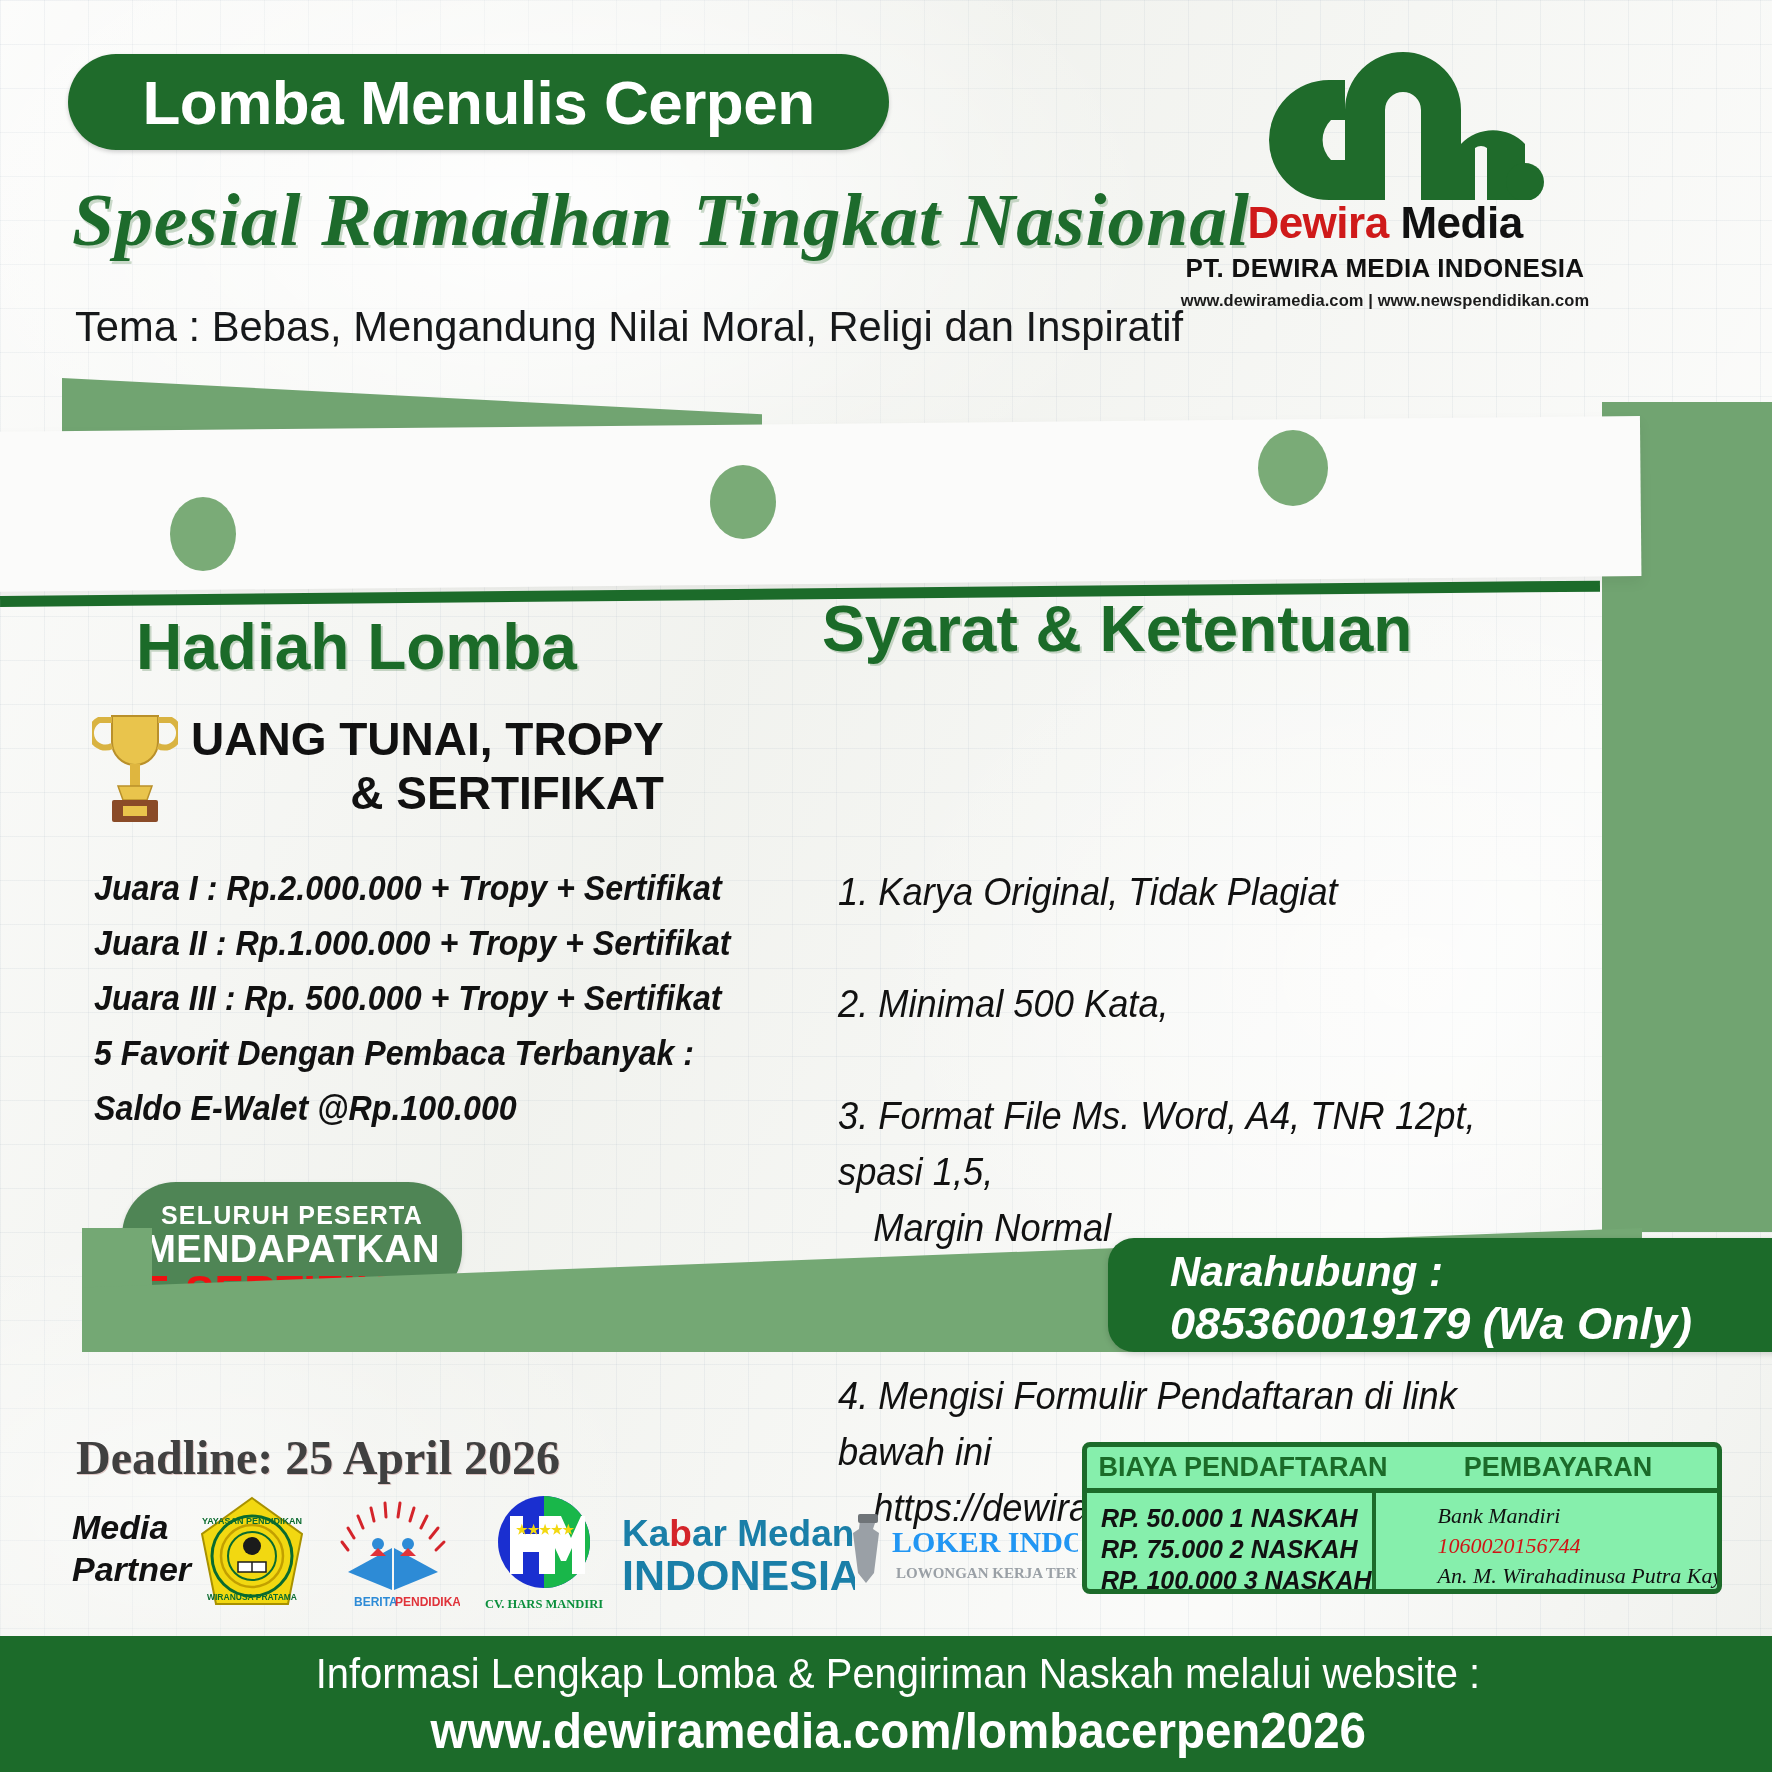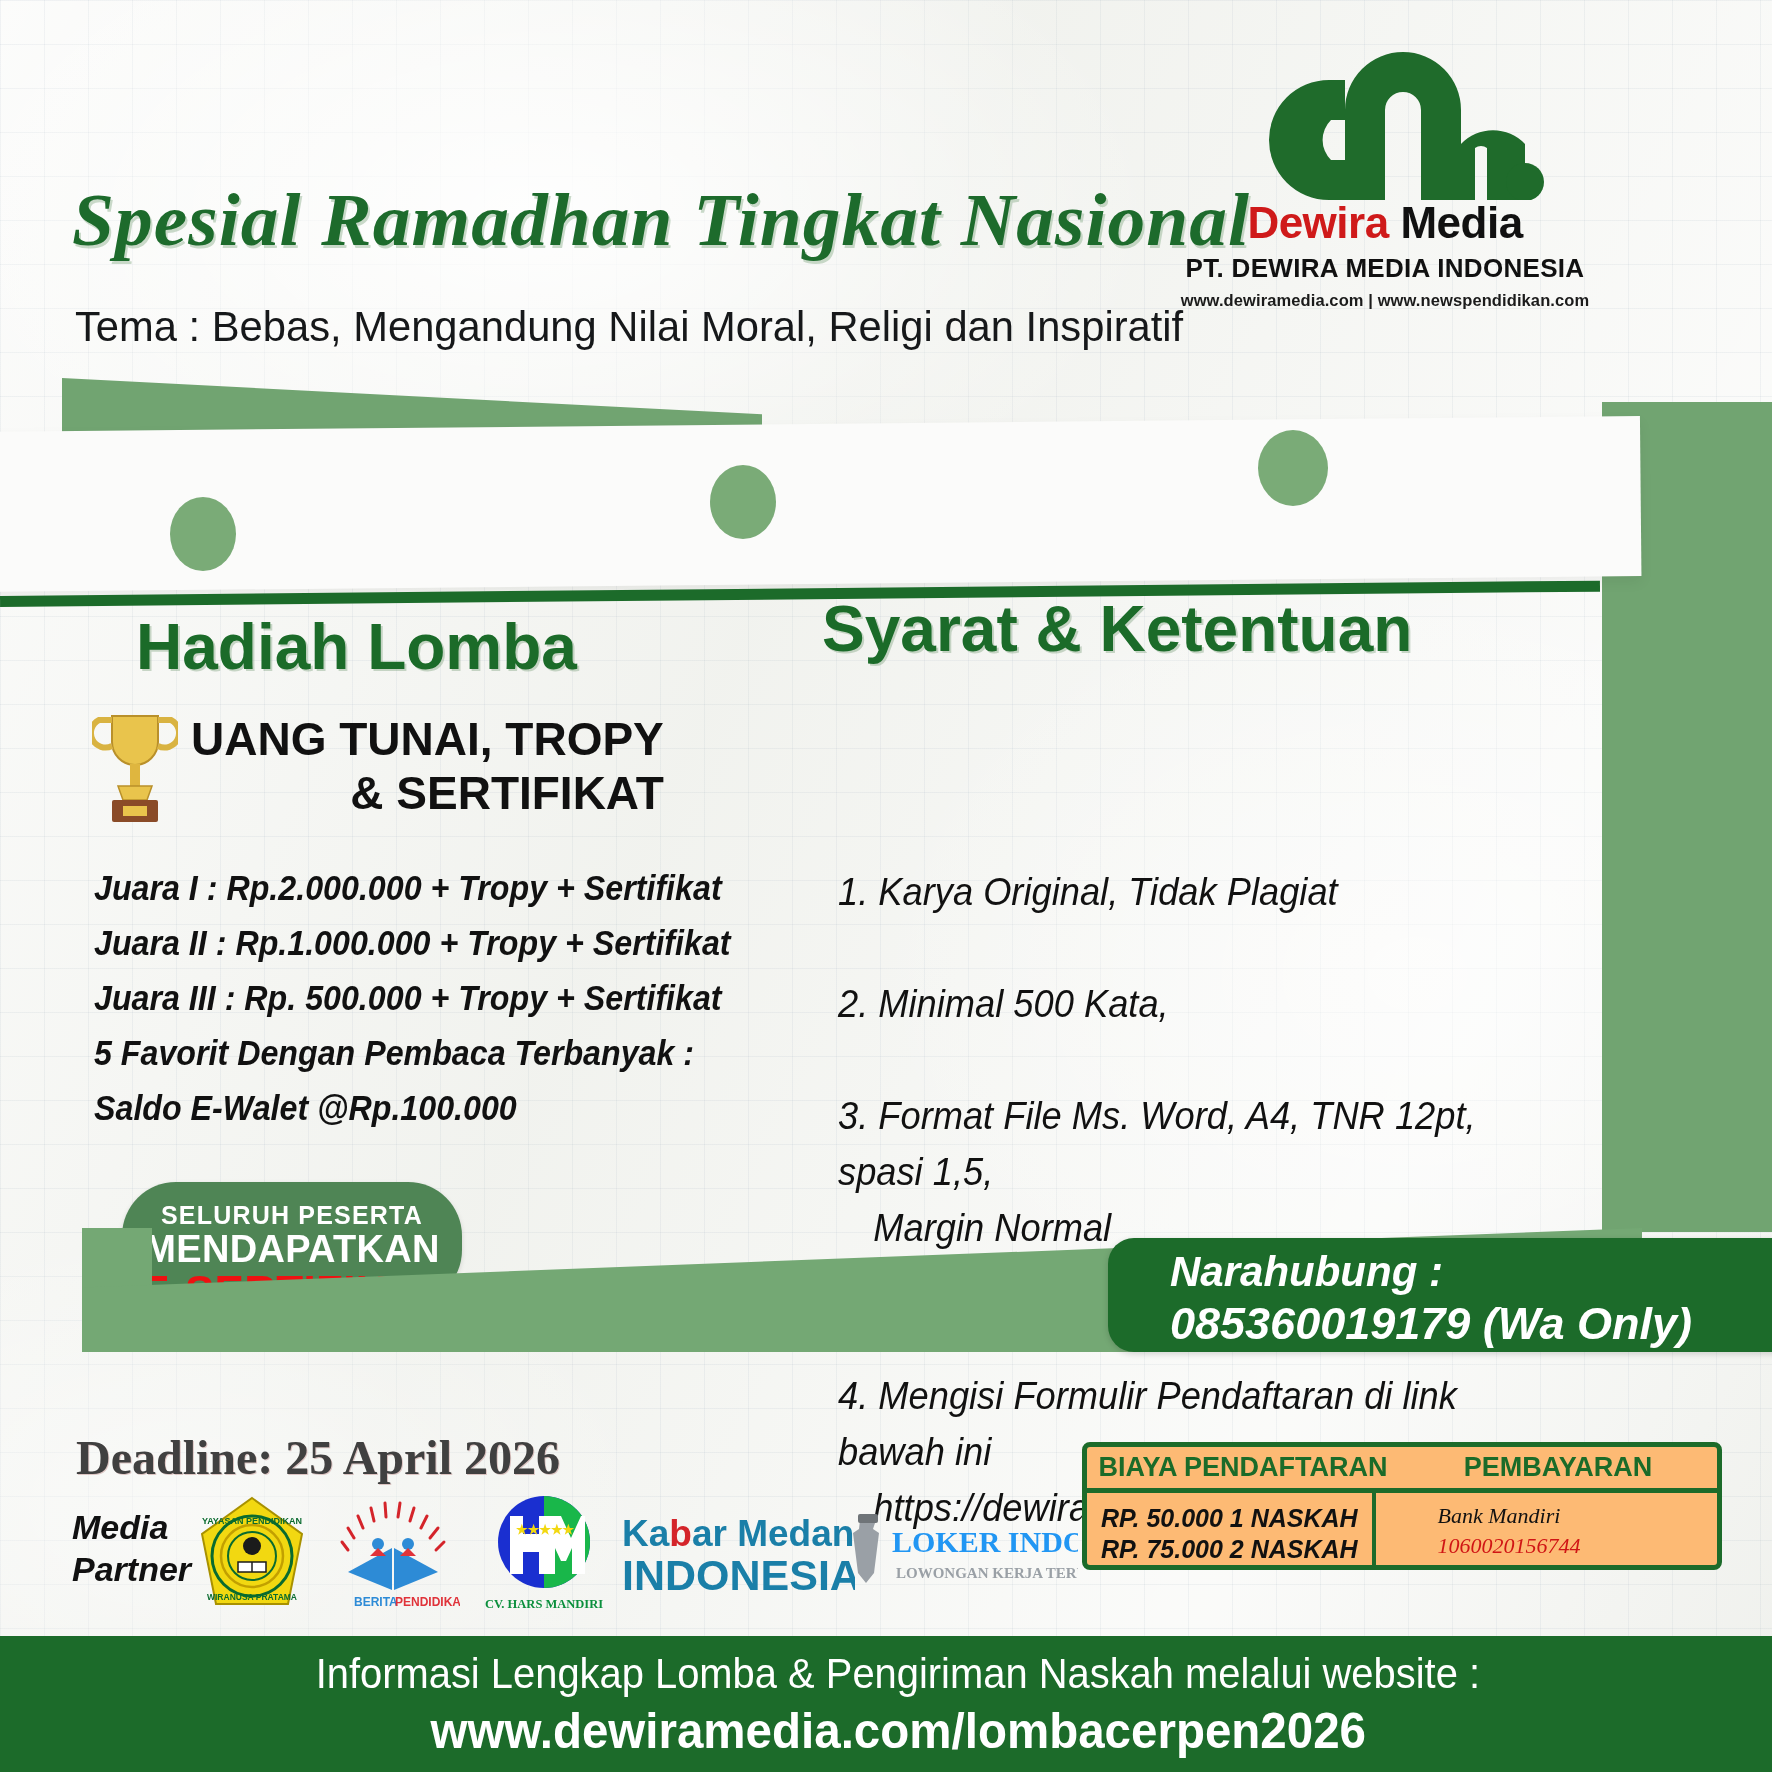--- a/index.html
+++ b/index.html
@@ -286,24 +286,24 @@
   #mp1 { left: 192px; top: 1494px; width: 120px; height: 120px; }
   #mp2 { left: 330px; top: 1494px; width: 130px; height: 118px; }
   #mp3 { left: 480px; top: 1490px; width: 128px; height: 124px; }
   #mp4 { left: 620px; top: 1506px; width: 235px; height: 96px; }
   #mp5 { left: 848px; top: 1512px; width: 230px; height: 86px; }
 
   
   #fee-table {
     position: absolute;
     left: 1082px; top: 1442px;
-    width: 640px; height: 128px;
+    width: 640px; height: 152px;
     border: 5px solid #1c6b2a;
     border-radius: 8px;
-    background: #fdba74;
+    background: #86efac;
     overflow: hidden;
   }
   #fee-head {
     display: flex;
     height: 46px;
     border-bottom: 5px solid #1c6b2a;
   }
   #fee-head div {
     color: #1b6b29;
     font-size: 27px;
@@ -357,20 +357,23 @@
   }
 </style>
 </head>
 <body>
 
 <div id="poster">
 
   <div id="paper-texture"></div>
   <div id="paper-sheen"></div>
 
+  <div class="title-pill">
+    <span>Lomba Menulis Cerpen</span>
+  </div>
 
   <div class="subtitle">Spesial Ramadhan  Tingkat Nasional</div>
   <div class="tema">Tema : Bebas, Mengandung Nilai Moral, Religi dan Inspiratif</div>
 
   <div id="logo-block">
     <svg id="logo-mark" viewBox="0 0 320 152">
       <path d="M120 152 L120 62 A58 58 0 0 1 236 62 L236 152 L196 152 L196 62 A18 18 0 0 0 160 62 L160 152 Z" fill="#1f6b2b"></path>
       <path d="M104 152 A60 60 0 0 1 104 32 L120 32 L120 72 L106 72 A28 28 0 0 0 106 112 L120 112 L120 152 Z" fill="#1f6b2b"></path>
       <path d="M236 152 L236 96 A44 44 0 0 1 300 96 L300 152 L262 152 L262 100 A10 10 0 0 0 250 100 L250 152 Z" fill="#1f6b2b"></path>
       <circle cx="300" cy="134" r="19" fill="#1f6b2b"></circle>

